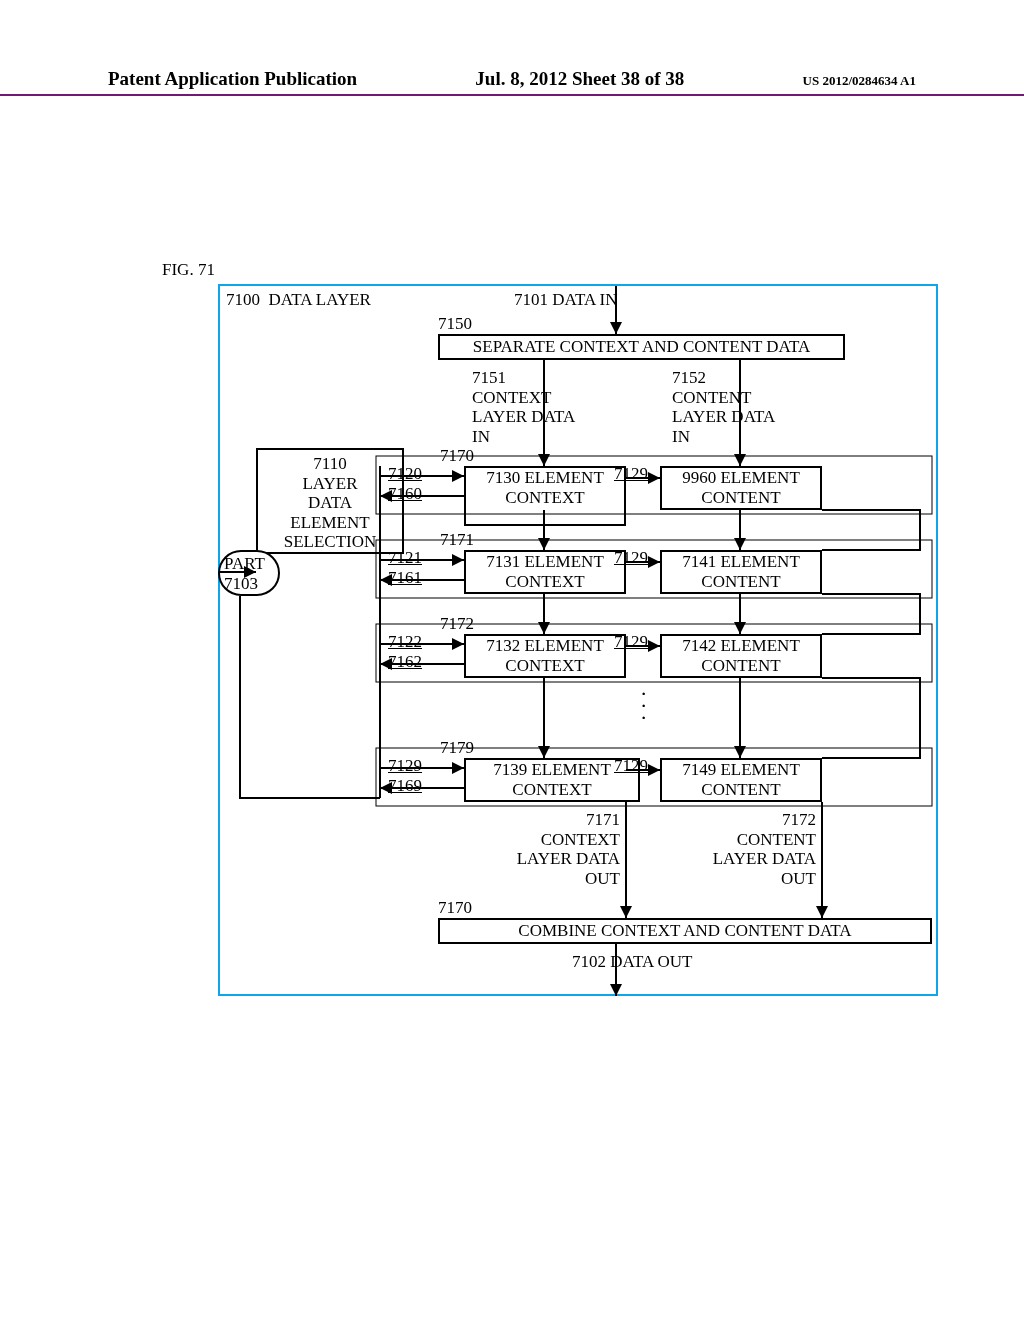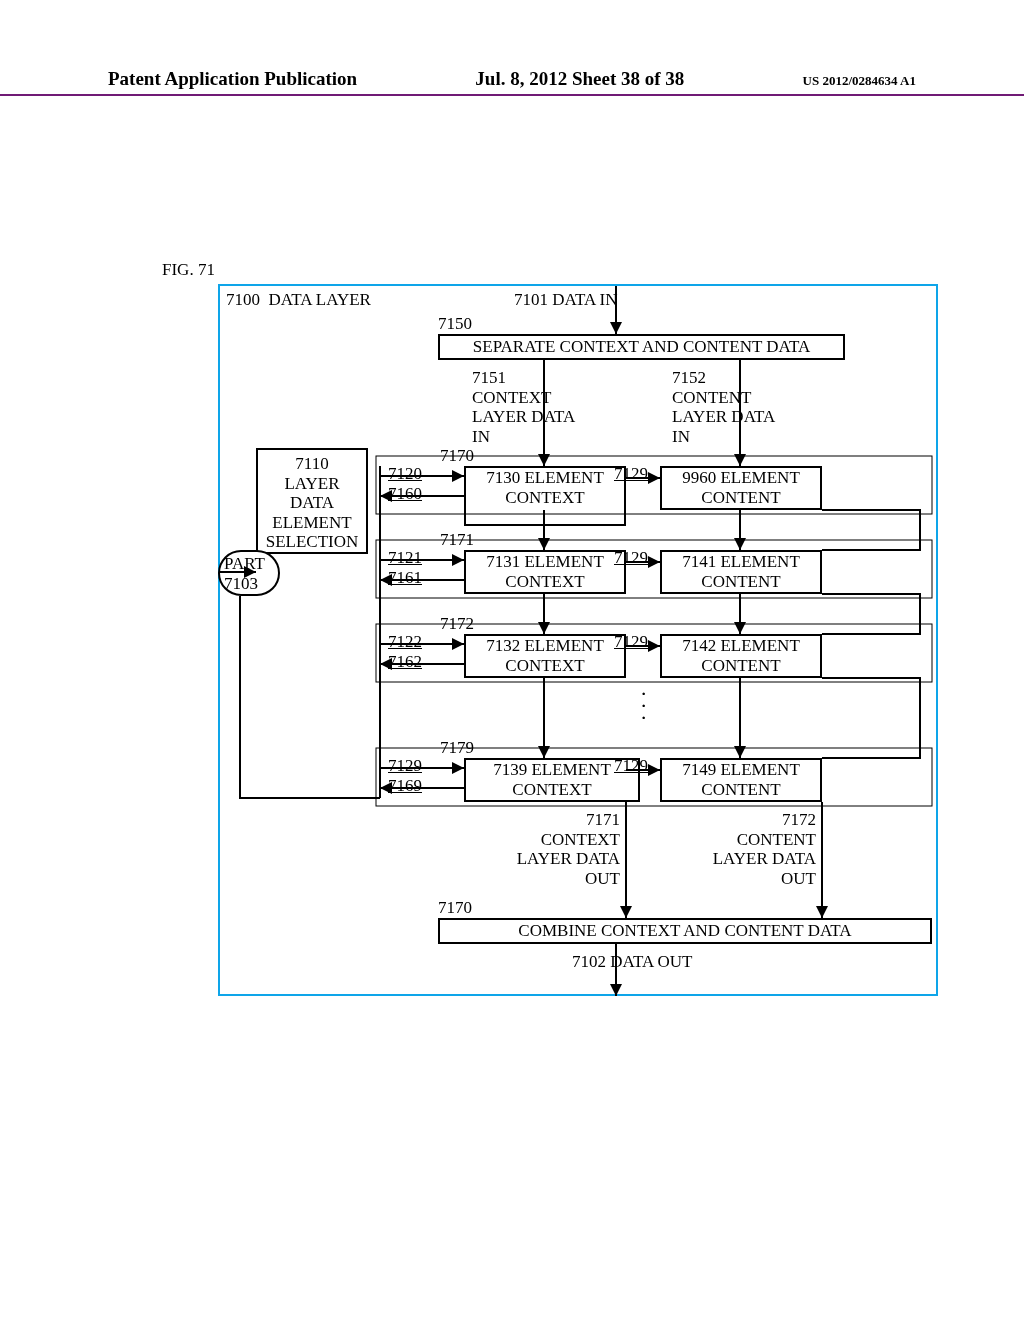--- a/index.html
+++ b/index.html
@@ -98,21 +98,21 @@
 
     <div class="abs txt" style="top:82px;left:252px;">7151
 CONTEXT
 LAYER DATA
 IN</div>
     <div class="abs txt" style="top:82px;left:452px;">7152
 CONTENT
 LAYER DATA
 IN</div>
 
-    <div class="abs box txt ctr" style="top:162px;left:36px;width:112px;height:106px;padding-top:4px;">7110
+    <div class="abs box txt ctr" style="top:162px;left:36px;width:148px;height:106px;padding-top:4px;">7110
 LAYER
 DATA
 ELEMENT
 SELECTION</div>
 
     <div class="abs box txt" style="top:264px;left:-2px;width:62px;height:46px;padding:2px 4px;border-radius:23px;">PART
 7103</div>
 
     <div class="abs txt whitepad" style="top:160px;left:218px;">7170</div>
     <div class="abs box txt ctr" style="top:180px;left:244px;width:162px;height:60px;">7130 ELEMENT

